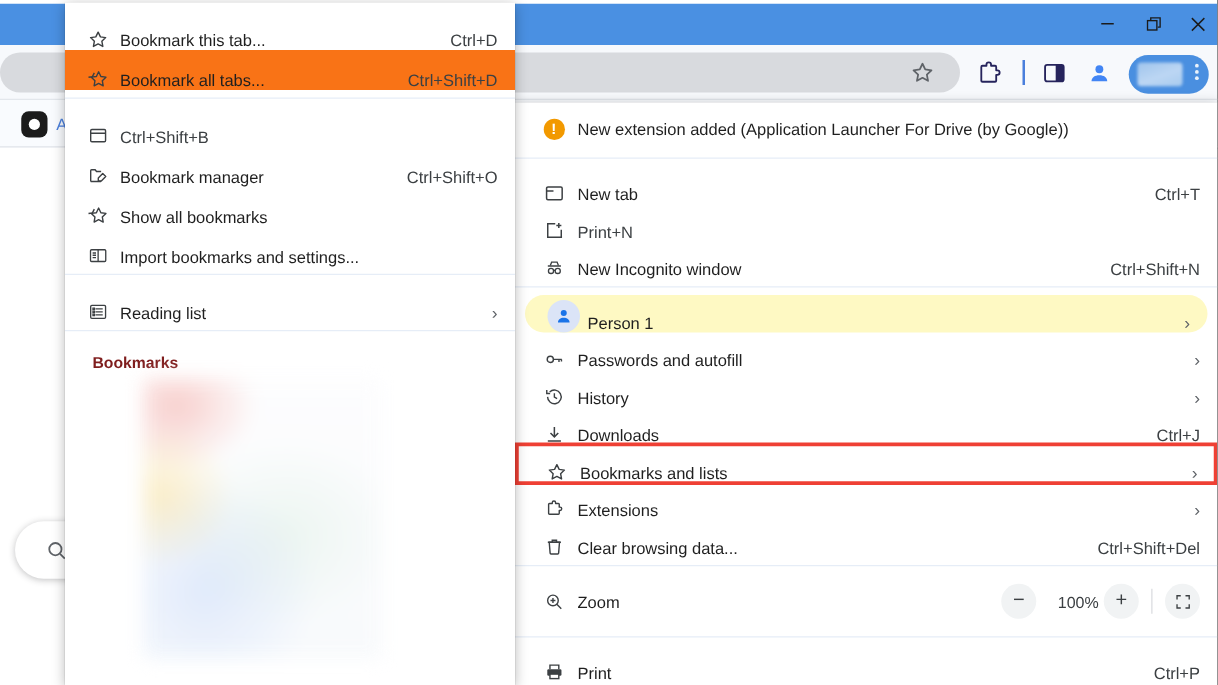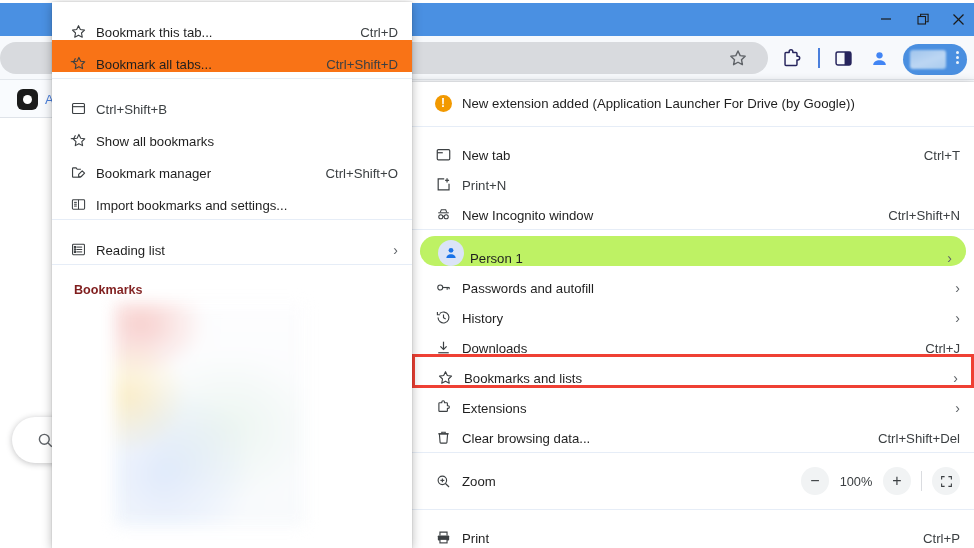--- a/index.html
+++ b/index.html
@@ -178,21 +178,21 @@
     width: 38px; min-width: 38px; display:flex; align-items:center; justify-content:center;
   }
   .warn-dot {
     width: 17px; height: 17px; border-radius: 50%;
     background: #f29900;
     color: #fff; font-size: 12px; font-weight: bold;
     display: flex; align-items: center; justify-content: center;
     line-height: 1;
   }
   .mi.pill-selected {
-    background: #bef264;
+    background: #fef9c3;
     border-radius: 17px;
     margin: 0 8px; padding-left: 4px;
     height: 34px;
   }
   .mi.pill-selected .ico { width: 38px; min-width: 38px; }
   .avatar-circle {
     width: 26px; height: 26px; border-radius: 50%;
     background: #dbe4f7;
     display: flex; align-items: center; justify-content: center;
     color: #1a73e8;
@@ -208,21 +208,21 @@
     font-size: 13.2px; color: #1f1f1f;
   }
   .zoom-row .ico { width: 38px; min-width: 38px; display:flex; align-items:center; justify-content:center; color:#3c4043; }
   .zoom-ctl { margin-left: auto; display: flex; align-items: center; gap: 4px; padding-right: 14px; }
   .circ-btn {
     width: 28px; height: 28px; border-radius: 50%;
     background: #f1f3f4;
     display: flex; align-items: center; justify-content: center;
     color: #3c4043; font-size: 16px; line-height: 1;
   }
-  .zoom-val { width: 46px; text-align: center; font-size: 12.8px; color: #3c4043; }
+  .zoom-val { width: 46px; text-align: right; font-size: 12.8px; color: #3c4043; }
   .vdiv { width:1px; height:20px; background:#dadce0; margin:0 6px; }
 
   .clip-bottom { overflow: hidden; }
 </style>
 </head>
 <body>
 
 <div id="root">
 
   <div class="bg-page">
@@ -505,39 +505,39 @@
         <svg width="17" height="17" viewBox="0 0 24 24" fill="none" stroke="#3c4043" stroke-width="1.6">
           <rect x="3.6" y="5" width="16.8" height="14" rx="1.4"></rect>
             <line x1="3.6" y1="9.4" x2="20.4" y2="9.4"></line>
         </svg>
       </span>
       <span class="acc">Ctrl+Shift+B</span>
     </div>
 
     <div class="mi">
       <span class="ico">
+        <svg width="17" height="17" viewBox="0 0 24 24" fill="none" stroke="#3c4043" stroke-width="1.6">
+          <path d="M3.6 18.6V6.4a1 1 0 0 1 1-1h4l1.6 2h5.2"></path>
+          <path d="M3.6 18.6h11.6"></path>
+          <path d="M17.2 9.6 20.6 13 15.6 18h-3.4v-3.4Z" stroke-linejoin="round"></path>
+        </svg>
+      </span>
+      <span class="lbl">Bookmark manager</span>
+      <span class="acc">Ctrl+Shift+O</span>
+    </div>
+
+    <div class="mi">
+      <span class="ico">
         <svg width="18" height="18" viewBox="0 0 24 24" fill="none" stroke="#3c4043" stroke-width="1.5">
           <path d="M13.2 4.6 15.6 9.6 21 10.3 17.1 14.1 18.1 19.5 13.2 16.9 8.4 19.5 9.3 14.1 5.4 10.3 10.8 9.6Z" stroke-linejoin="round"></path>
           <path d="M8.6 5.8 6.6 9.8 2.4 10.4" stroke-linejoin="round"></path>
         </svg>
       </span>
       <span class="lbl">Show all bookmarks</span>
       <span class="acc"></span>
-    </div>
-
-    <div class="mi">
-      <span class="ico">
-        <svg width="17" height="17" viewBox="0 0 24 24" fill="none" stroke="#3c4043" stroke-width="1.6">
-          <path d="M3.6 18.6V6.4a1 1 0 0 1 1-1h4l1.6 2h5.2"></path>
-          <path d="M3.6 18.6h11.6"></path>
-          <path d="M17.2 9.6 20.6 13 15.6 18h-3.4v-3.4Z" stroke-linejoin="round"></path>
-        </svg>
-      </span>
-      <span class="lbl">Bookmark manager</span>
-      <span class="acc">Ctrl+Shift+O</span>
     </div>
 
     <div class="mi">
       <span class="ico">
         <svg width="17" height="17" viewBox="0 0 24 24" fill="none" stroke="#3c4043" stroke-width="1.5">
           <rect x="3.4" y="5.4" width="17.2" height="13.2" rx="1.2"></rect>
           <line x1="12" y1="5.4" x2="12" y2="18.6"></line>
           <line x1="5.8" y1="9" x2="9.6" y2="9"></line>
             <line x1="5.8" y1="11.6" x2="9.6" y2="11.6"></line>
             <line x1="5.8" y1="14.2" x2="9.6" y2="14.2"></line>

